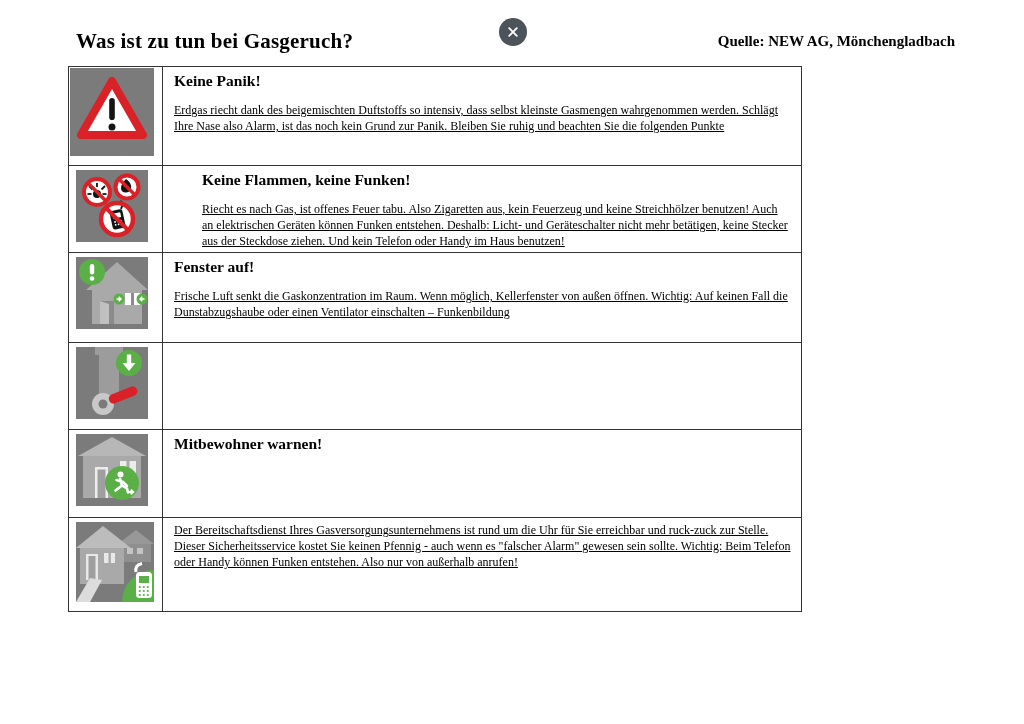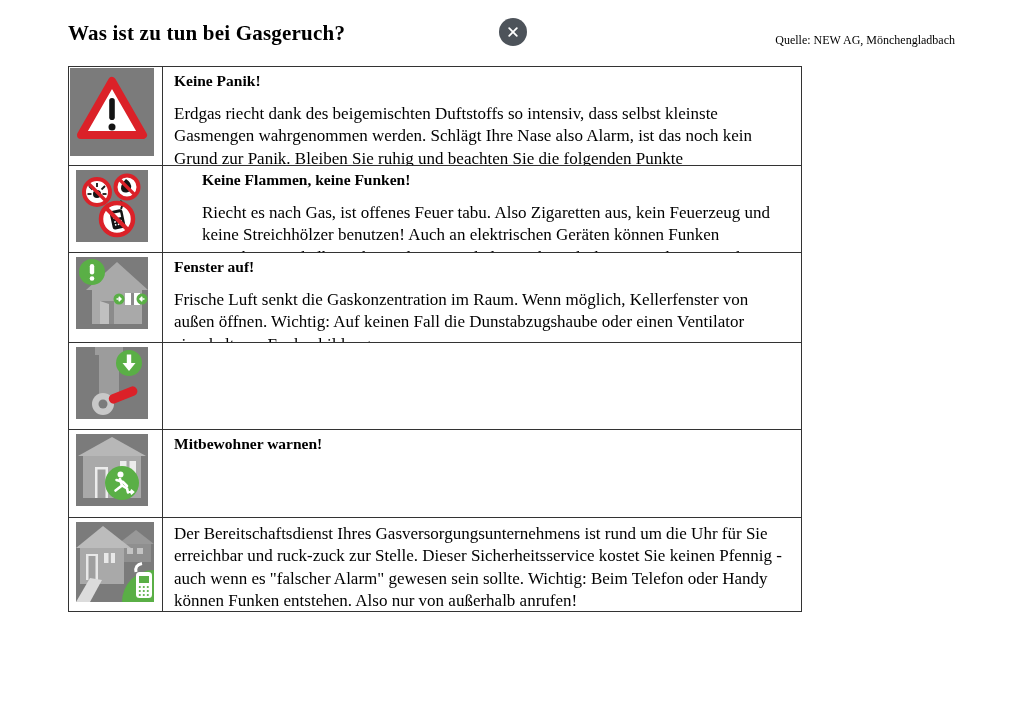--- a/index.html
+++ b/index.html
@@ -9,21 +9,21 @@
     height: 724px;
     background: #ffffff;
     font-family: "Liberation Serif", serif;
     color: #000;
     overflow: hidden;
   }
   .title {
     position: absolute;
     left: 68px;
     top: 21px;
-    margin: 0;
+    margin: 8px;
     font-size: 21px;
     font-weight: bold;
     letter-spacing: 0.2px;
   }
   .close-btn {
     position: absolute;
     left: 499px;
     top: 18px;
     width: 28px;
     height: 28px;
@@ -33,22 +33,22 @@
     padding: 0;
     display: flex;
     align-items: center;
     justify-content: center;
     cursor: pointer;
   }
   .source {
     position: absolute;
     top: 33px;
     right: 69px;
-    font-size: 12px;
-    font-weight: normal;
+    font-size: 15px;
+    font-weight: bold;
     white-space: nowrap;
   }
   .itable {
     position: absolute;
     left: 68px;
     top: 66px;
     width: 734px;
     border: 1px solid #333;
     box-sizing: border-box;
     background: #fff;
@@ -74,22 +74,23 @@
     flex: 1;
     padding: 5px 10px 0 11px;
     overflow: hidden;
   }
   .heading {
     margin: 0 0 13px 0;
     font-size: 15.5px;
     font-weight: bold;
   }
   .rowbody {
-    font-size: 17px;
+    font-size: 12px;
     line-height: 1.32;
+    text-decoration: underline;
   }
 </style>
 </head>
 <body>
 
 <div class="page">
 
   <h1 class="title">Was ist zu tun bei Gasgeruch?</h1>
 
   <button class="close-btn">

